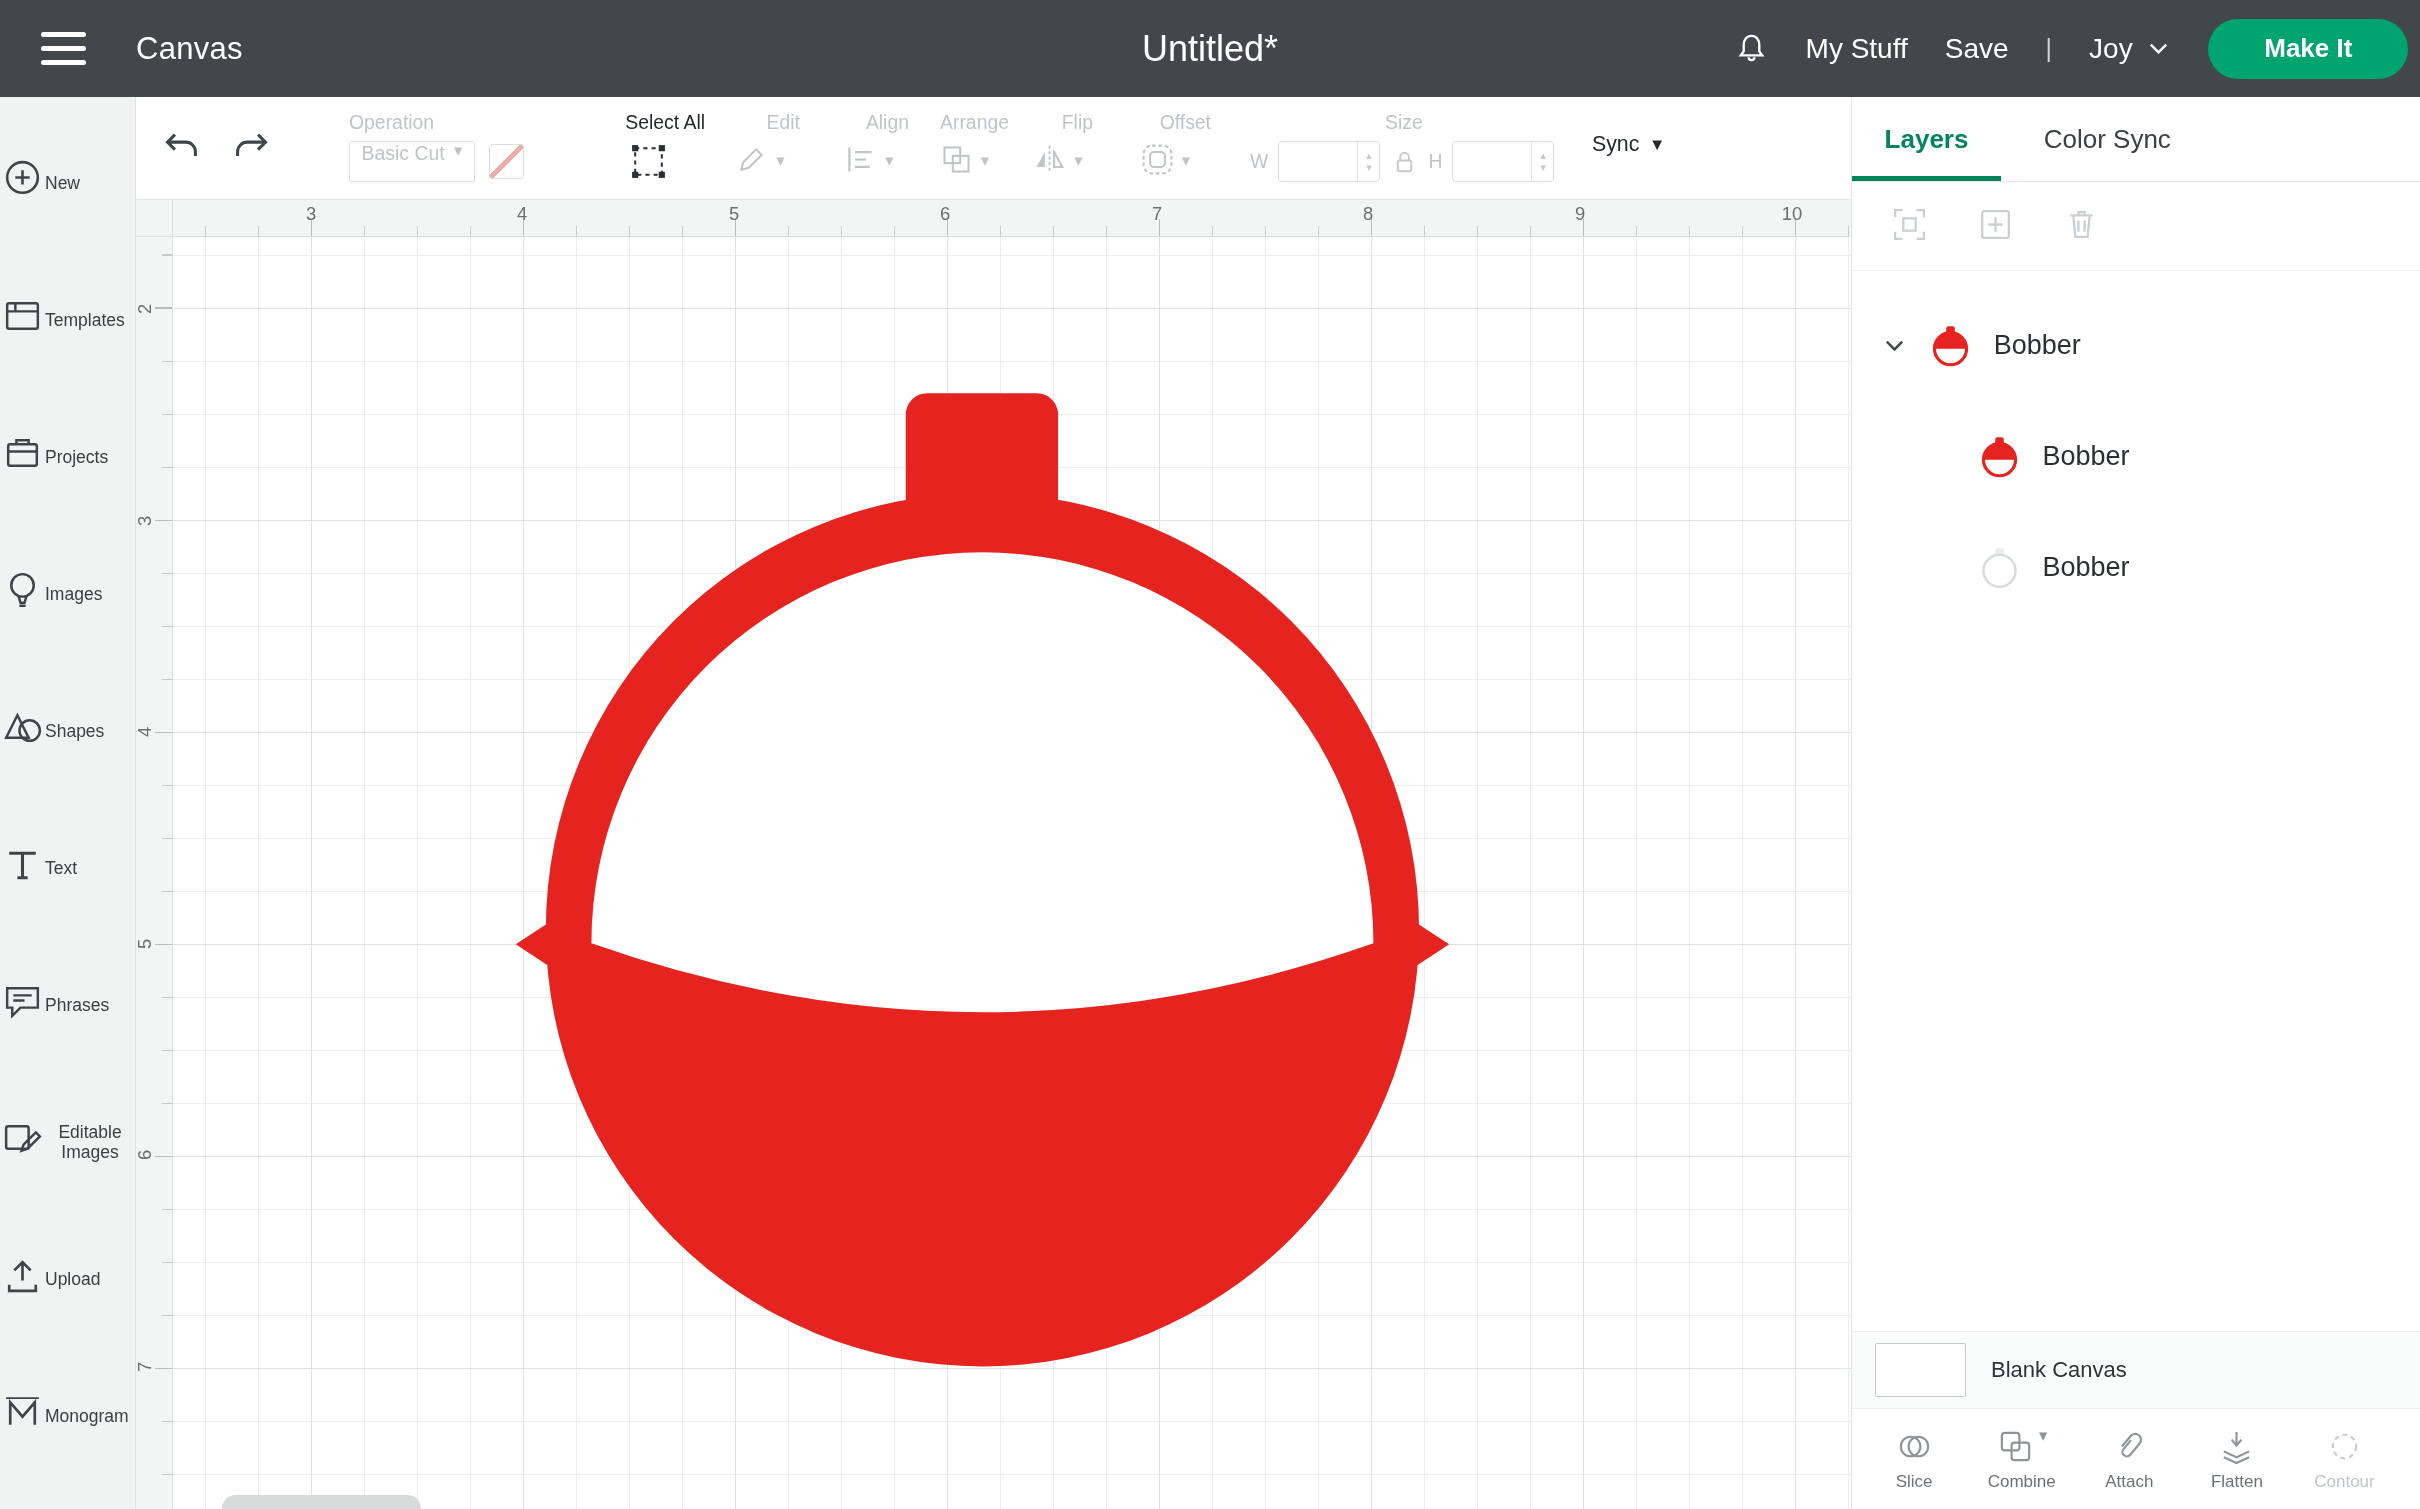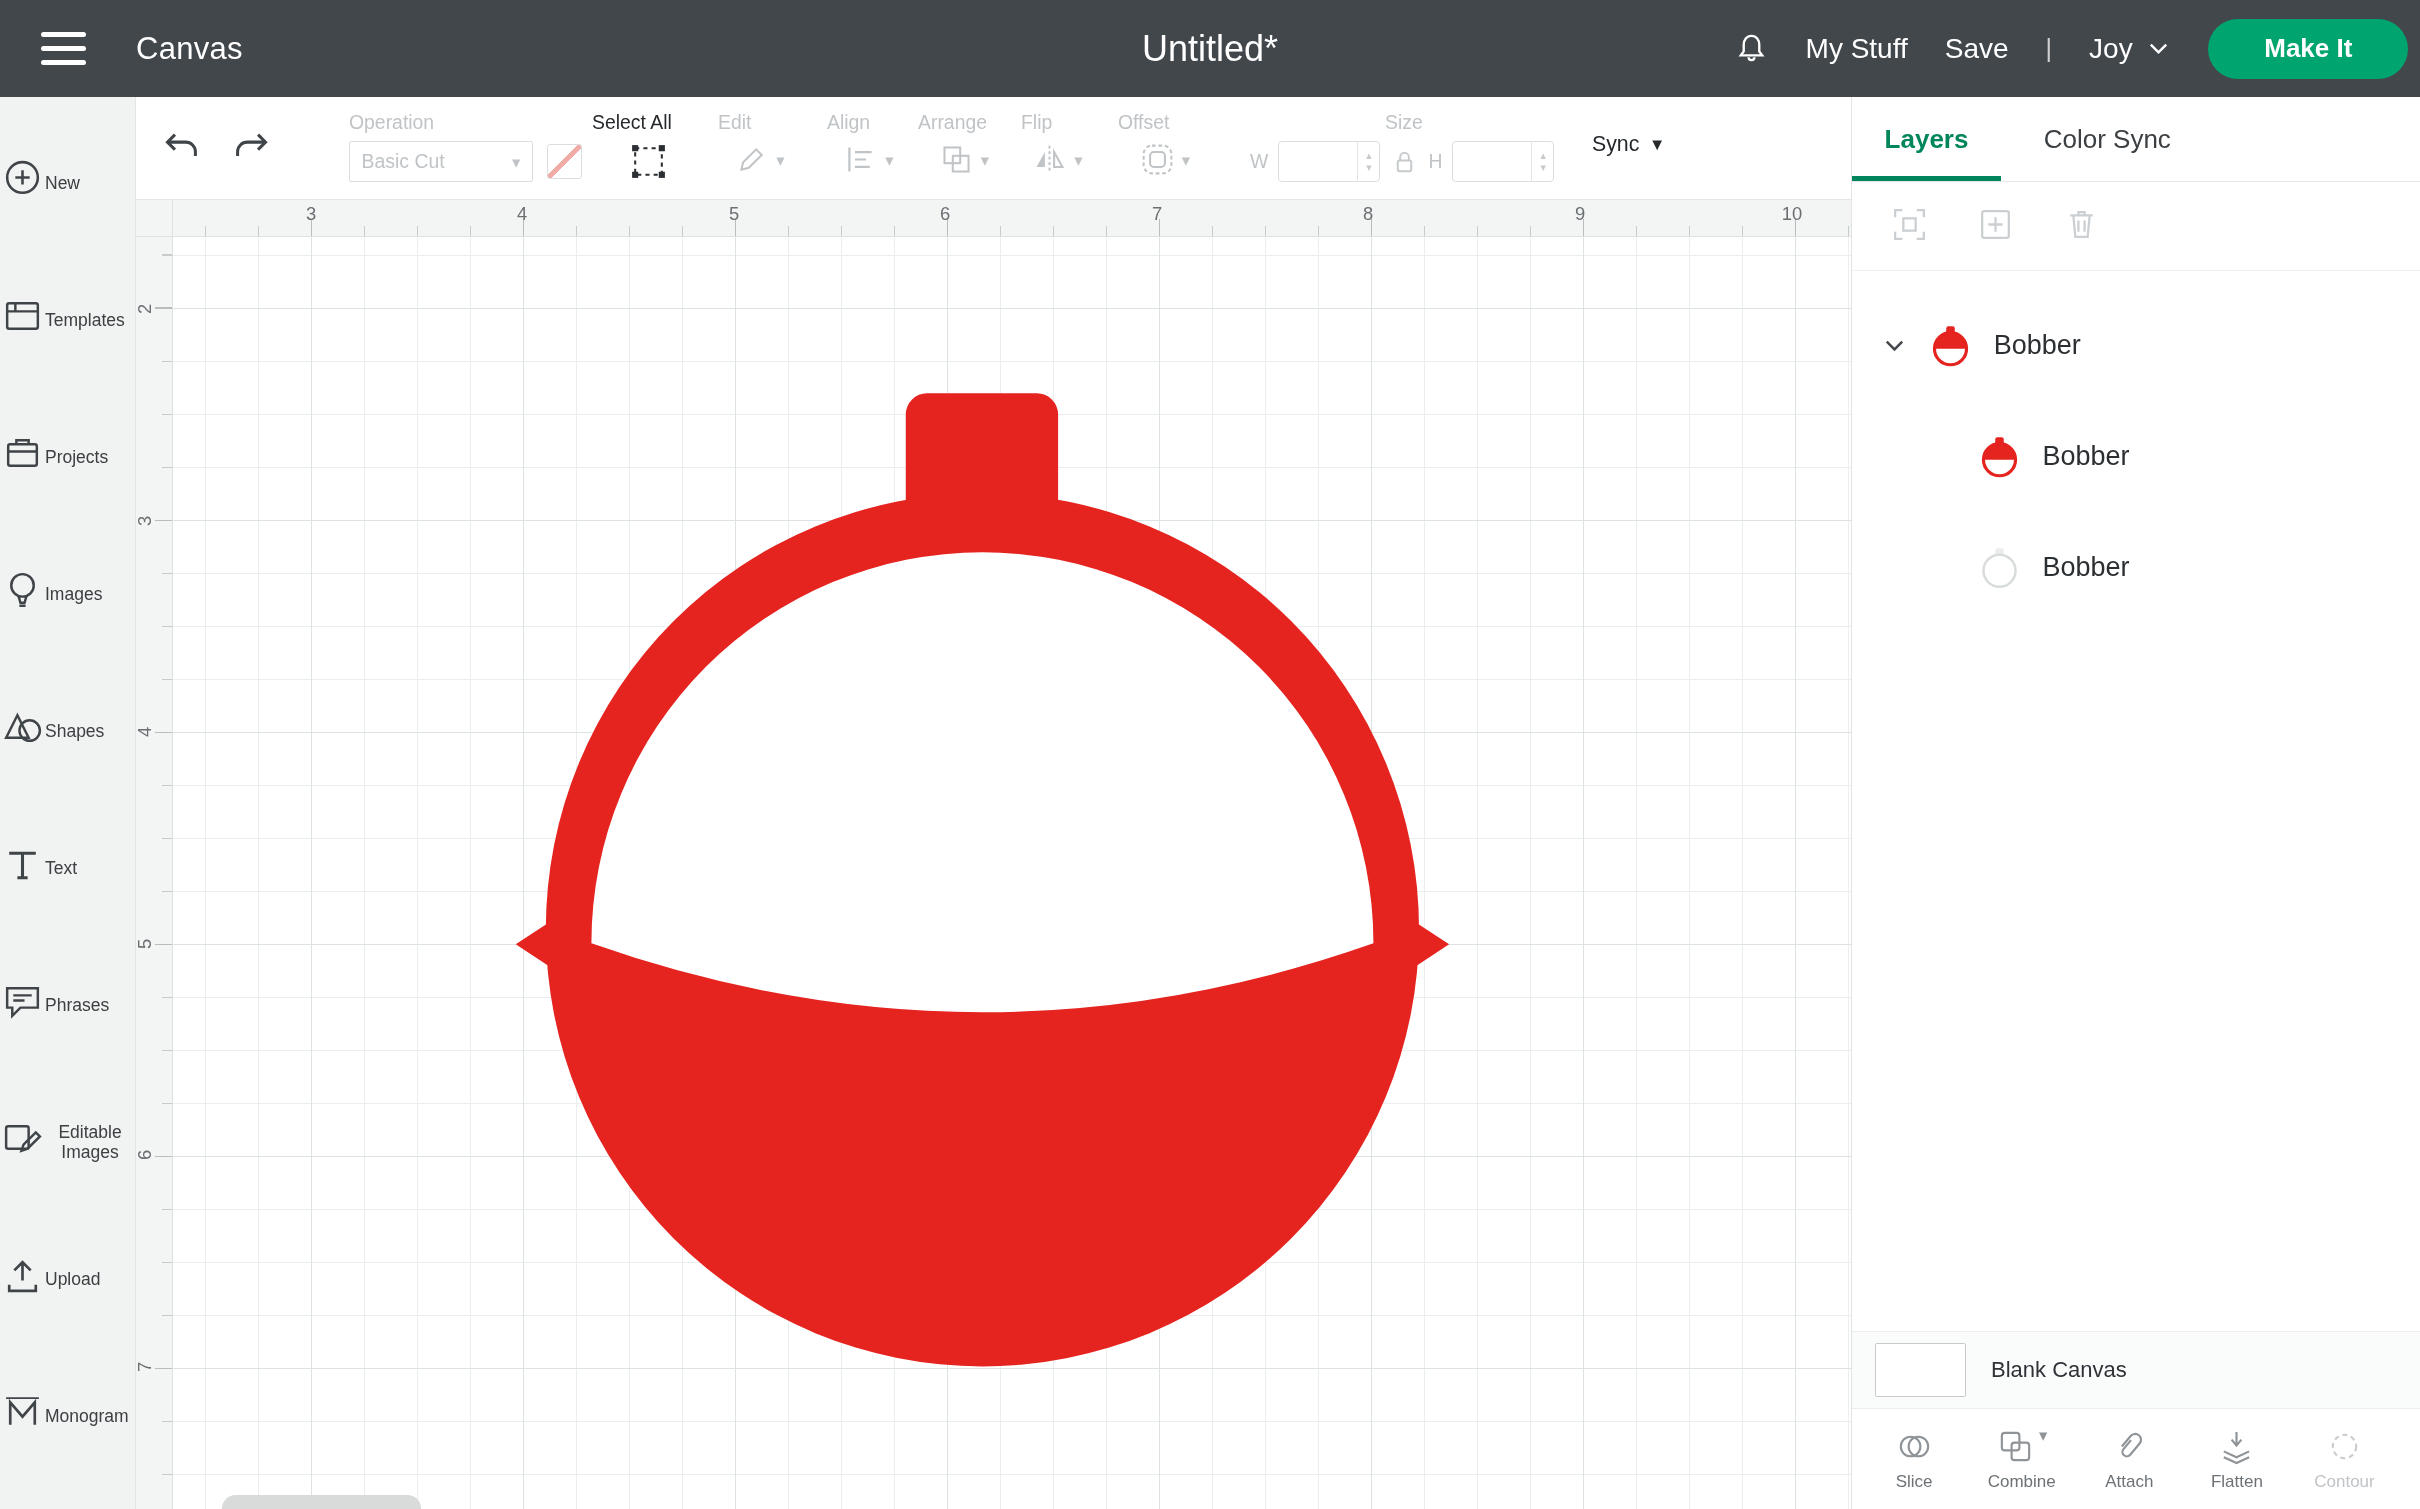--- a/index.html
+++ b/index.html
@@ -33,26 +33,26 @@
   
   .leftnav{position:absolute;top:97px;left:0;bottom:0;width:136px;background:#f1f2f2;
     border-right:1px solid #e3e4e4;padding-top:13.6px;z-index:20}
   .nav-item{height:137px;display:flex;align-items:center;cursor:pointer;color:#3f4448}
   .nav-item svg{flex:none}
   .nav-label{font-size:17.5px;margin-top:7.8px;text-align:center;line-height:1.15;max-width:109px;color:#3c4043}
 
   
   .toolbar{position:absolute;top:97px;left:136px;right:569px;height:103px;background:#fff;
     border-bottom:1px solid #e4e5e5;z-index:10}
-  .tool-label{font-size:19.4px;color:var(--disabled);text-align:left}
+  .tool-label{font-size:19.4px;color:var(--disabled);text-align:right}
   .tool-label.dark{color:var(--ink)}
   .tgroup{position:absolute;top:13.6px;text-align:center}
   .iconbtn{background:none;border:none;cursor:pointer;padding:0}
-  .op-drop{width:184px;height:41px;border:1px solid #dcdddf;border-radius:2px;display:flex;
-    align-items:center;padding:0 11.6px;color:var(--disabled);font-size:19.4px;margin-top:7.8px}
+  .op-drop{width:126px;height:41px;border:1px solid #dcdddf;border-radius:2px;display:flex;
+    padding:0 11.6px;color:var(--disabled);font-size:19.4px;margin-top:7.8px}
   .op-drop .caret{margin-left:auto}
   .caret{font-size:16.5px;color:inherit;line-height:1}
   .swatch{width:35px;height:35px;border:1px solid #dcdddf;border-radius:2.9px;background:
     linear-gradient(135deg,transparent 45%,#f2aca7 45%,#f2aca7 55%,transparent 55%),#fff}
   .iconrow{display:flex;align-items:center;justify-content:center;gap:5.8px;margin-top:7.8px;color:var(--disabled)}
   .sizerow{display:flex;align-items:center;gap:9.7px;margin-top:7.8px}
   .size-label{font-size:19.4px;color:var(--disabled)}
   .sizebox{position:relative;width:102px;height:41px}
   .sizebox input{width:100%;height:100%;border:1px solid #dcdddf;border-radius:3.9px;background:#fff;
     font-size:19.4px;color:#9aa0a3;padding:0 29px 0 9.7px;font-family:"Liberation Sans",sans-serif}

